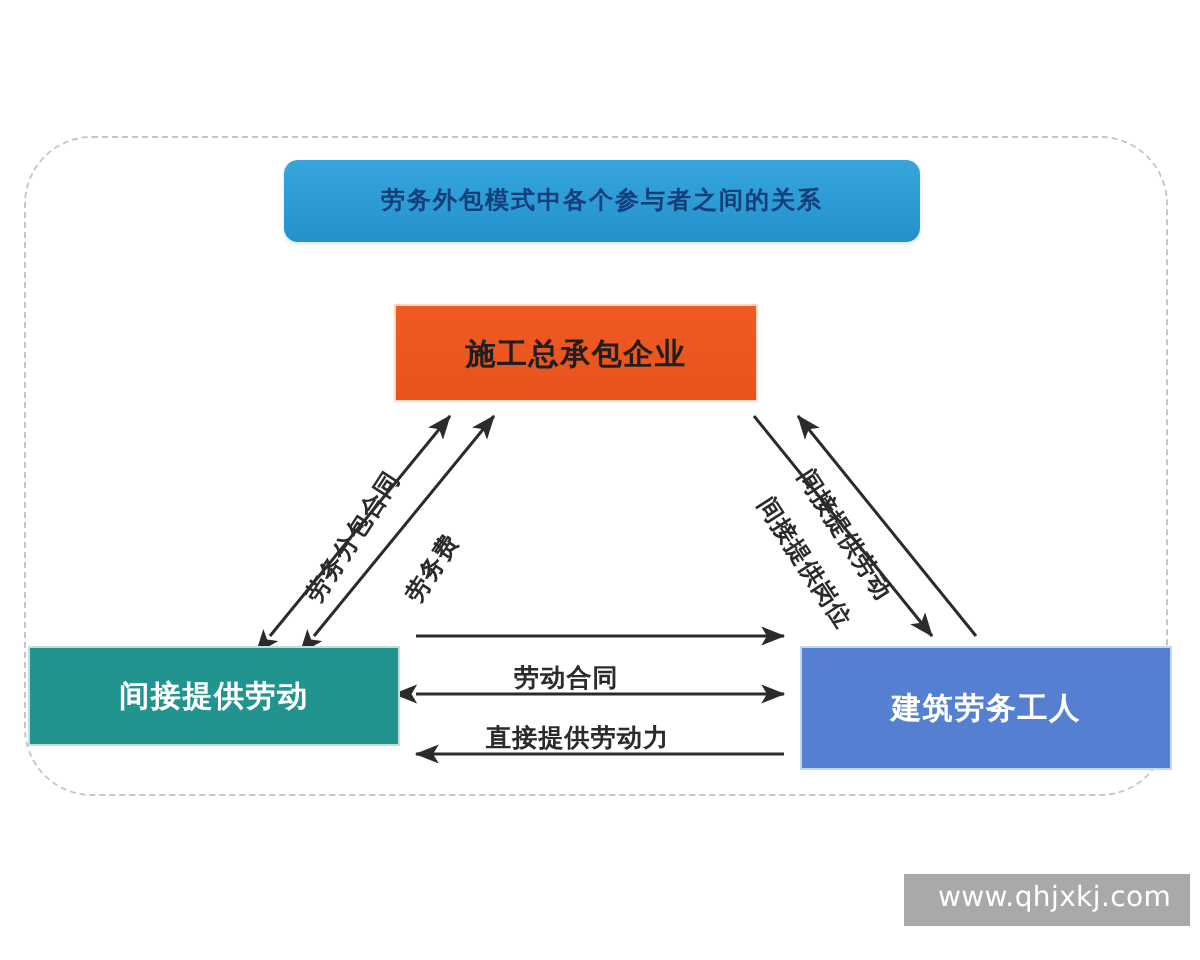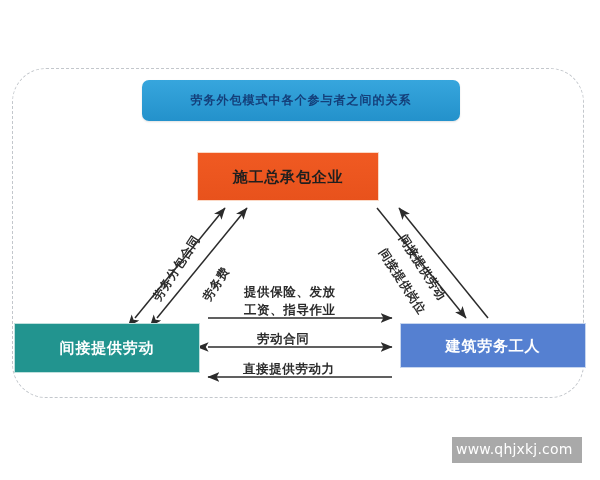--- a/index.html
+++ b/index.html
@@ -19,21 +19,21 @@
     font-size:15px;letter-spacing:.4px;
     padding:4px 10px 5px 10px;
     line-height:1.1;white-space:nowrap;
   }
 
   
   .watermark{
     position:absolute;left:452px;top:437px;
     background:#a9a9a9;color:#ffffff;
     font-size:14px;letter-spacing:.2px;
-    padding:5px 9px 6px 4px;
+    padding:5px 9px 6px 17px;
     line-height:1.1;white-space:nowrap;
   }
 
   
   .card{
     position:absolute;left:12px;top:68px;
     width:572px;height:330px;
     border:1px dashed #c3c7cc;
     border-radius:34px;
     background:#ffffff;
@@ -63,21 +63,21 @@
     color:#1f1f1f;font-size:15px;letter-spacing:.8px;
     border:1px solid #fbd9c6;
   }
   .box-left{
     left:14px;top:323px;width:186px;height:50px;
     background:#22948f;
     color:#ffffff;font-size:15px;letter-spacing:.8px;
     border:1px solid #bfe0dd;
   }
   .box-right{
-    left:400px;top:323px;width:186px;height:45px;
+    left:400px;top:323px;width:186px;height:62px;
     background:#5580d1;
     color:#ffffff;font-size:15px;letter-spacing:.8px;
     border:1px solid #c7d6ef;
   }
 
   
   .lbl{
     position:absolute;color:#2b2b2b;font-size:12px;
     white-space:nowrap;line-height:1.25;font-weight:bold;
     letter-spacing:.5px;
@@ -159,24 +159,20 @@
   <div class="box box-right">
     <span>建筑劳务工人</span>
   </div>
 
   <div class="lbl lbl-rot-left lbl-sub">劳务分包合同</div>
   <div class="lbl lbl-rot-left lbl-fee">劳务费</div>
 
   <div class="lbl lbl-rot-right lbl-labor">间接提供劳动</div>
   <div class="lbl lbl-rot-right lbl-post">间接提供岗位</div>
 
-  <div class="lbl-center lbl-insurance">
-    <div>提供保险、发放</div>
-    <div>工资、指导作业</div>
-  </div>
 
   <div class="lbl-center lbl-contract">劳动合同</div>
 
   <div class="lbl-center lbl-supply">直接提供劳动力</div>
 
   <div class="watermark">www.qhjxkj.com</div>
 
 </div>
 
 </body></html>

